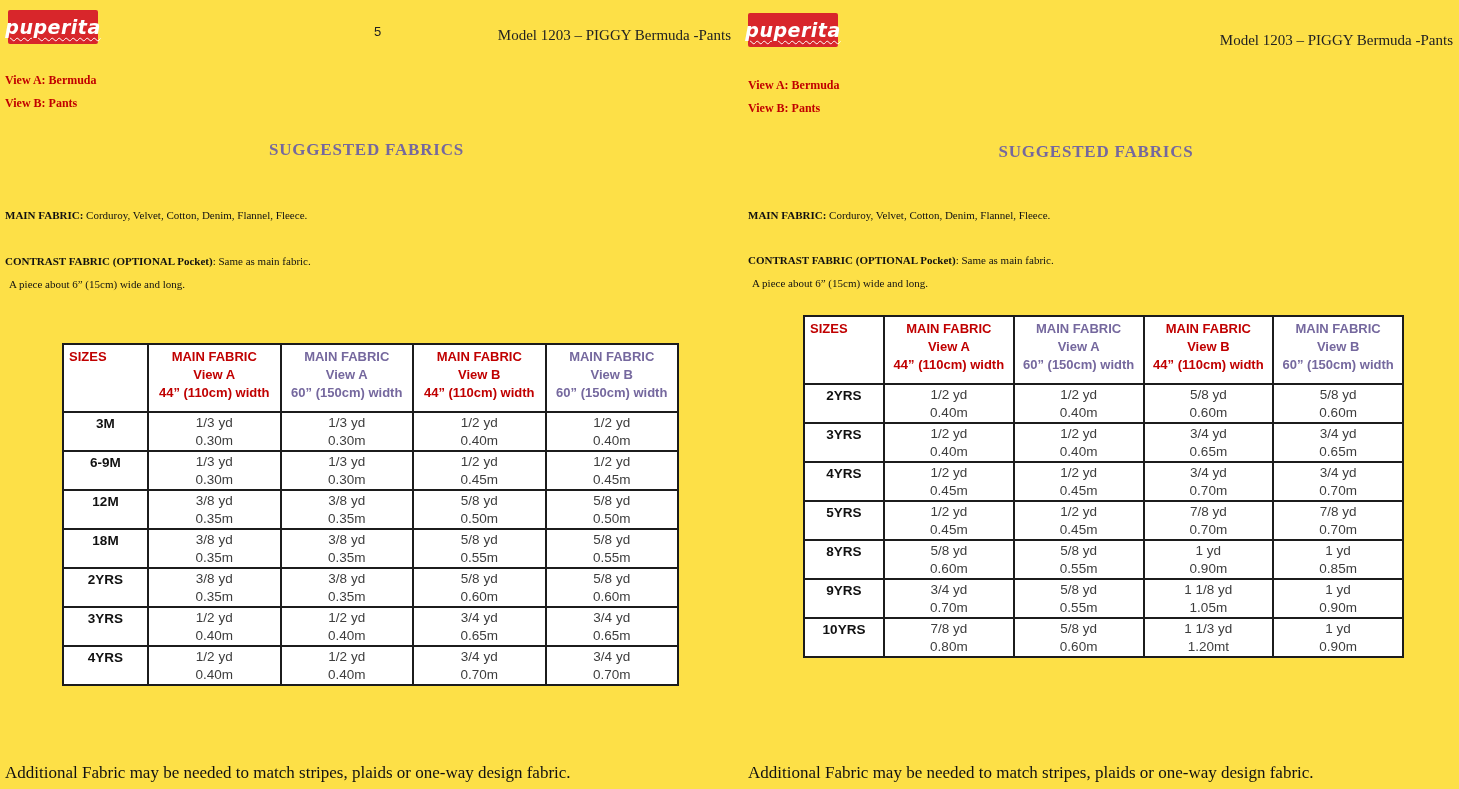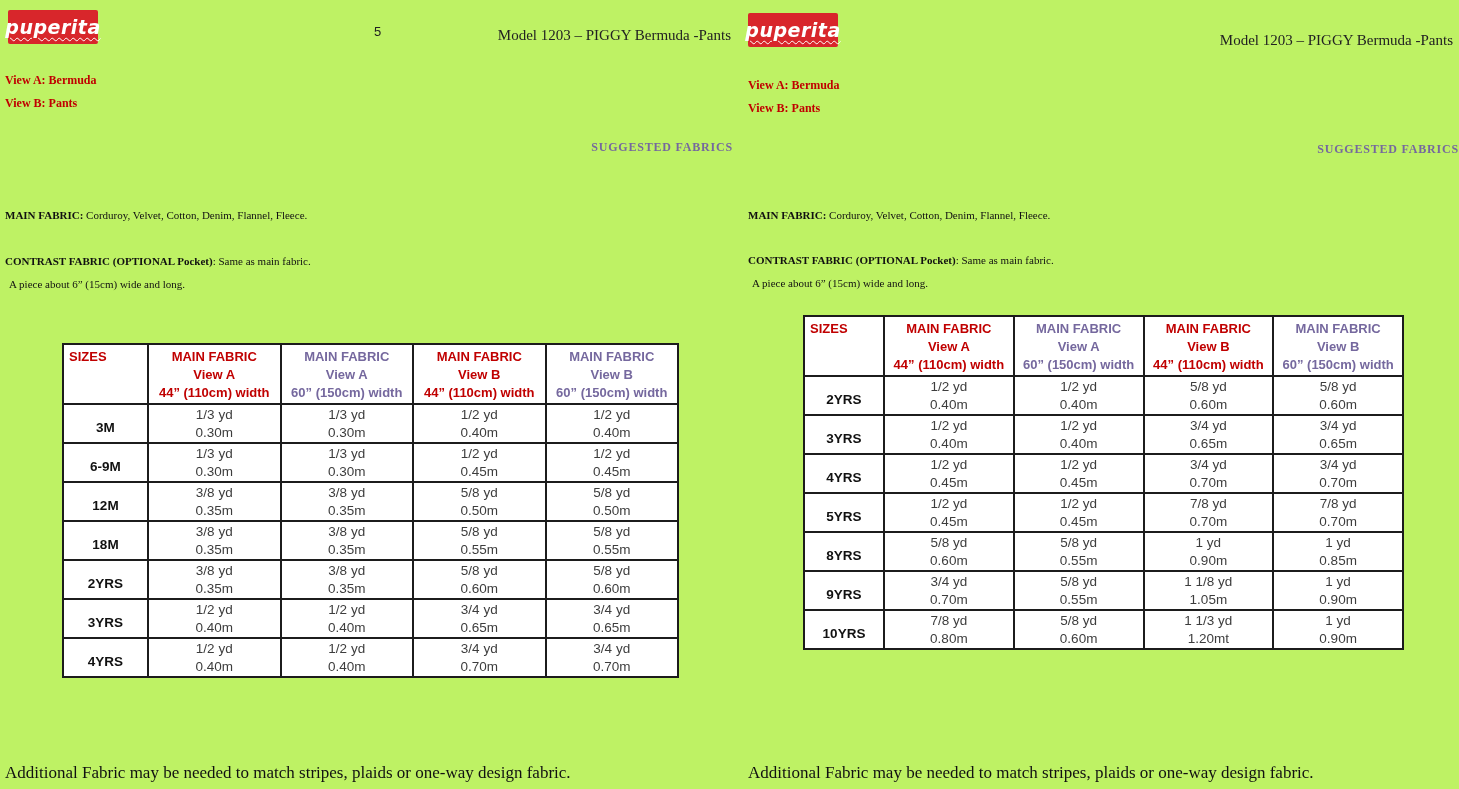--- a/index.html
+++ b/index.html
@@ -1,18 +1,18 @@
 <!DOCTYPE html>
 <html style="--red: #C00000; --purple: #75689E; --logo-red: #D8262B; --text-dark: #3D3D3D;"><head>
 <meta charset="utf-8">
 <style>
   * { margin:0; padding:0; box-sizing:border-box; }
   html,body { background:#ffffff; }
   .canvas {
-    position:relative; width:1459px; height:789px; background:#bef264;
+    position:relative; width:1459px; height:789px; background:#fde047;
     font-family:"Liberation Serif", serif; color:#111; overflow:hidden;
   }
   .page { position:absolute; top:0; height:789px; }
   .page-left  { left:0;    width:733px; }
   .page-right { left:733px; width:726px; }
 
   .logo {
     position:absolute; display:flex; align-items:center; justify-content:center;
     background:var(--logo-red); color:#fff; width:90px; height:34px;
     font-family:"DejaVu Sans", sans-serif; font-style:italic; font-weight:bold;
@@ -28,22 +28,22 @@
   }
   .doc-title { position:absolute; font-size:15px; color:#222; white-space:nowrap; }
   .page-left  .doc-title { right:2px; top:27px; }
   .page-right .doc-title { right:6px; top:32px; }
 
   .views { position:absolute; font-weight:bold; font-size:12px; color:var(--red); line-height:23px; }
   .page-left  .views { left:5px;  top:69px; }
   .page-right .views { left:15px; top:74px; }
 
   .section-title {
-    position:absolute; left:0; width:100%; text-align:right;
-    font-weight:bold; font-size:12px; letter-spacing:0.8px; color:var(--purple);
+    position:absolute; left:0; width:100%; text-align:center;
+    font-weight:bold; font-size:17px; letter-spacing:0.8px; color:var(--purple);
   }
   .page-left  .section-title { top:140px; }
   .page-right .section-title { top:142px; }
 
   .body-line { position:absolute; font-size:11px; }
   .page-left  .main-fabric { left:5px;  top:209px; }
   .page-right .main-fabric { left:15px; top:209px; }
   .page-left  .contrast1 { left:5px;  top:255px; }
   .page-right .contrast1 { left:15px; top:254px; }
   .page-left  .contrast2 { left:9px;  top:278px; }
@@ -53,30 +53,30 @@
   .page-left  .footer-note { left:5px;  top:763px; }
   .page-right .footer-note { left:15px; top:763px; }
 
   table {
     position:absolute; border-collapse:collapse; table-layout:fixed;
     font-family:"Liberation Sans", sans-serif; background:#fff;
   }
   .page-left  table { left:62px; top:343px; width:617px; }
   .page-right table { left:70px; top:315px; width:601px; }
   th, td { border:2px solid #1c1c1c; }
-  thead tr { height:60px; }
+  thead tr { height:68px; }
   th { font-size:13px; font-weight:bold; vertical-align:top; text-align:center;
        padding:3px 1px 0 1px; line-height:18px; }
   th.sizes-th { text-align:left; padding-left:5px; }
   .hdr-red    { color:var(--red); }
   .hdr-purple { color:var(--purple); }
   .page-left  tbody tr { height:39px; }
   .page-right tbody tr { height:38px; }
   td.size-cell { font-weight:bold; text-align:center; vertical-align:top;
-                 font-size:13.5px; color:#111; padding-top:15px; }
+                 font-size:13.5px; color:#111; padding-top:3px; }
   td.val-cell  { text-align:center; vertical-align:top; font-size:13.5px;
                  color:var(--text-dark); line-height:18px; padding-top:1px; }
   .page-left  th:first-child { width:85px; }
   .page-right th:first-child { width:80px; }
 </style>
 </head>
 <body>
 
 <div class="canvas">
 

